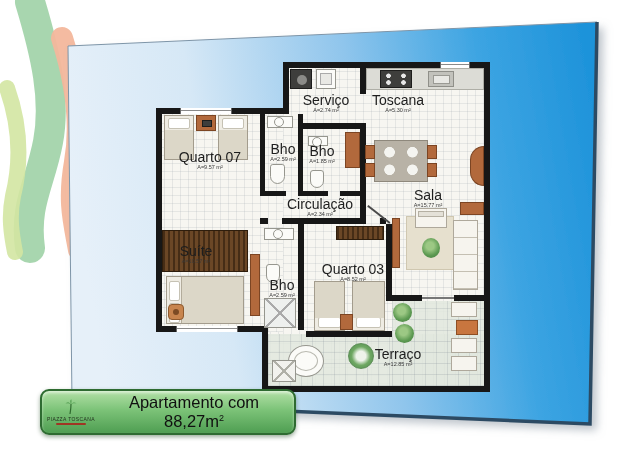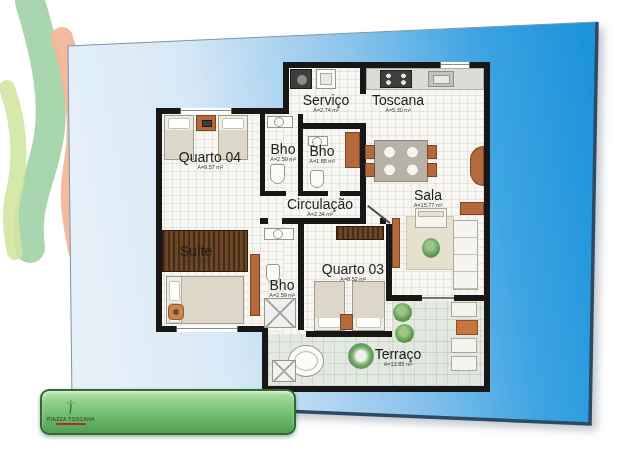--- a/index.html
+++ b/index.html
@@ -200,21 +200,21 @@
   <div class="f plant" style="left:237px;top:241px;width:19px;height:19px;"></div>
   <div class="f plant" style="left:239px;top:262px;width:19px;height:19px;"></div>
   <div class="f sofa" style="left:295px;top:240px;width:26px;height:15px;"></div>
   <div class="f" style="left:300px;top:258px;width:22px;height:15px;background:#c8763f;border:1px solid #8e4f24;"></div>
   <div class="f sofa" style="left:295px;top:276px;width:26px;height:15px;"></div>
   <div class="f sofa" style="left:295px;top:294px;width:26px;height:15px;"></div>
   <div class="f" style="left:116px;top:298px;width:24px;height:22px;background:#f2f2ee;border:1px solid #96968e;
        background-image:linear-gradient(45deg,transparent 46%,#b0b0a8 46% 54%,transparent 54%),linear-gradient(-45deg,transparent 46%,#b0b0a8 46% 54%,transparent 54%);"></div>
 
   <div class="rlabel" style="left:54px;top:98px;">
-    <div class="rname">Quarto 04</div>
+    <div class="rname">Quarto 07</div>
     <div class="rarea">A=9.57 m²</div>
   </div>
   <div class="rlabel" style="left:127px;top:90px;">
     <div class="rname">Bho</div>
     <div class="rarea">A=2.59 m²</div>
   </div>
   <div class="rlabel" style="left:166px;top:92px;">
     <div class="rname">Bho</div>
     <div class="rarea">A=1.85 m²</div>
   </div>
@@ -256,13 +256,16 @@
   <div class="logo">
     <svg width="14" height="16" viewBox="0 0 14 16">
       <path d="M7,5 C7,9 6.4,12 6,15" stroke="#2f6b2f" stroke-width="1.2" fill="none"></path>
       <path d="M7,5 C5,3 3,3 1.5,4.5 C4,4 6,4.7 7,5 Z" fill="#3f8d3f"></path>
       <path d="M7,5 C9,3 11,3 12.5,4.5 C10,4 8,4.7 7,5 Z" fill="#4f9d4f"></path>
       <path d="M7,5 C6,2.5 6.4,1 7.2,0.2 C7.6,2 7.4,3.8 7,5 Z" fill="#3f8d3f"></path>
     </svg>
     <div class="logo-name">Piazza Toscana</div>
     <div class="logo-bar"></div>
   </div>
+  <div class="banner-title">
+    <span>Apartamento com 88,27m</span><sup>2</sup>
+  </div>
 </div>
 
 </body></html>

